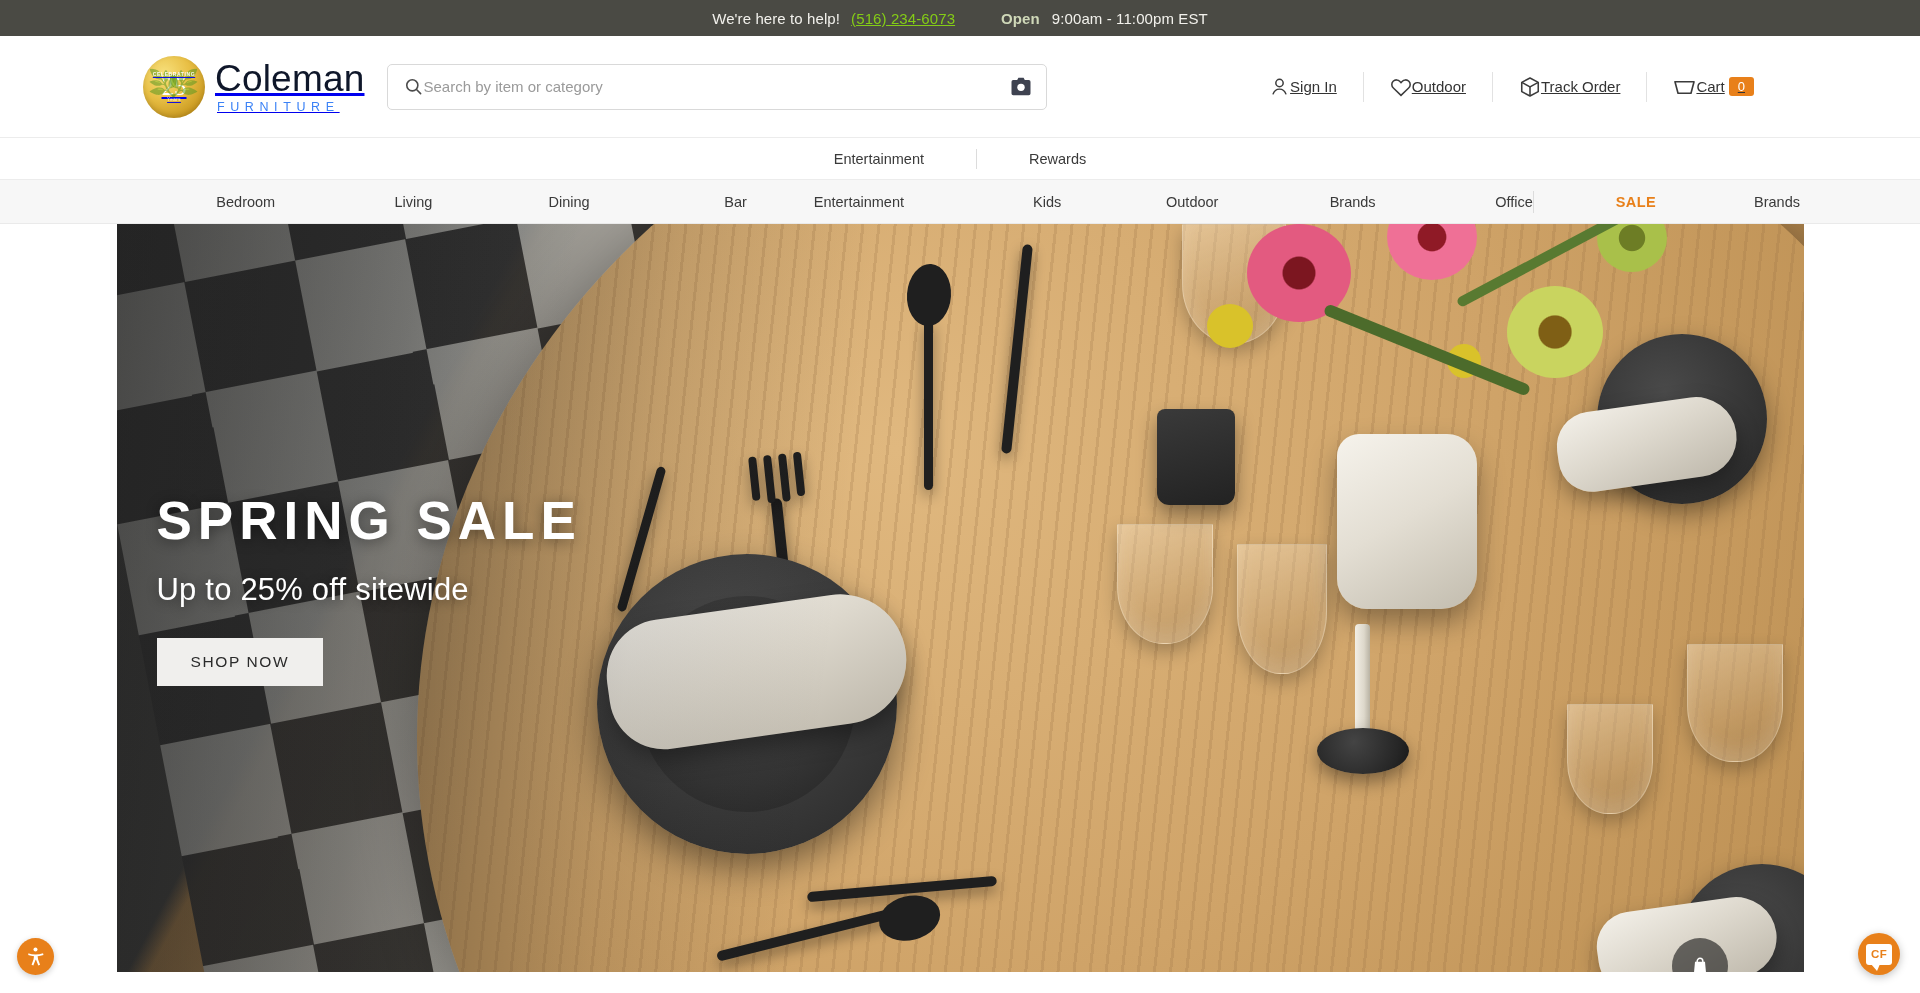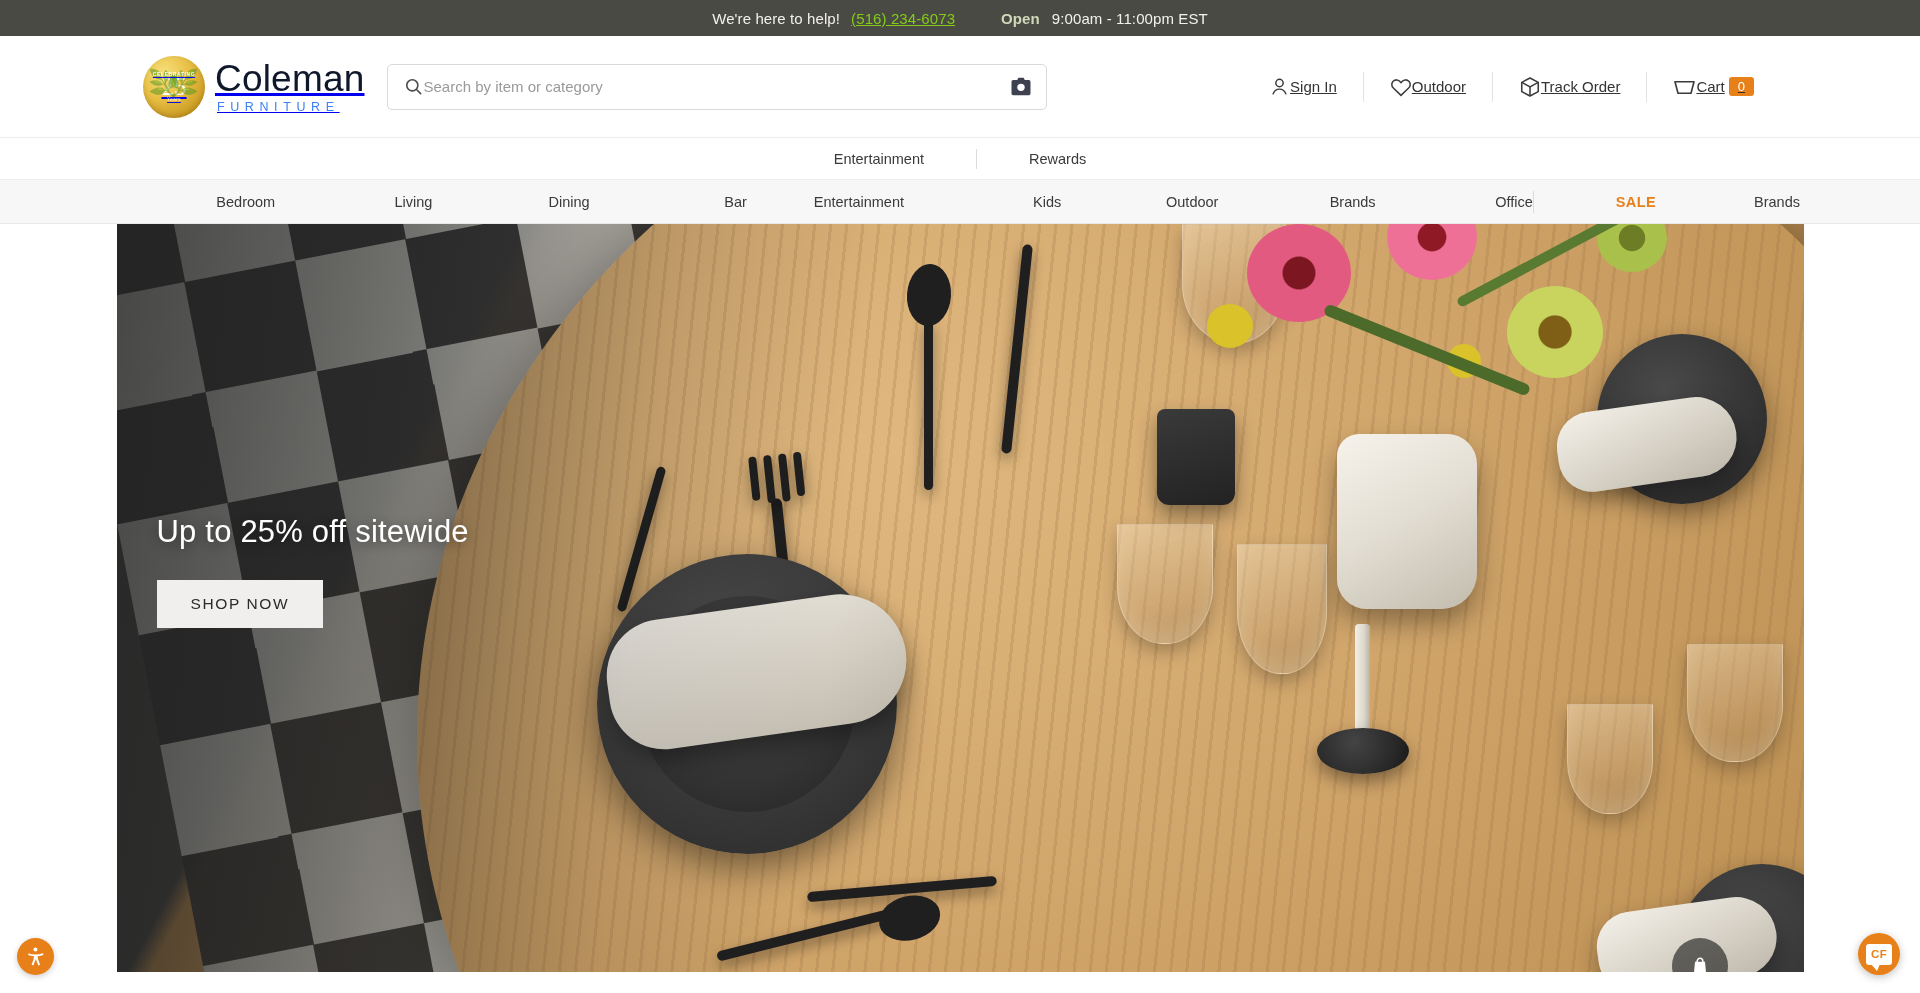--- a/index.html
+++ b/index.html
@@ -498,20 +498,21 @@
     <div class="obj" style="left:600px; top:700px; transform:rotate(-14deg);">
       <div class="utensil" style="width:180px;height:10px;"></div>
       <div class="spoon-head" style="width:62px;height:44px;margin-left:165px;margin-top:-18px;"></div>
     </div>
 
     <div class="hero-darken"></div>
     <div class="hero-floor-mask"></div>
   </div>
 
   <div class="hero-content">
+    <div class="hero-title">SPRING SALE</div>
     <div class="hero-sub">Up to 25% off sitewide</div>
     <button class="hero-btn">SHOP NOW</button>
   </div>
 
   <div class="hero-hotspot">
     <svg width="20" height="20" viewBox="0 0 24 24" fill="#ffffff">
       <path d="M6 7h12l1.2 13H4.8L6 7z"></path>
       <path d="M8.6 8V6.2a3.4 3.4 0 0 1 6.8 0V8" fill="none" stroke="#ffffff" stroke-width="1.8"></path>
     </svg>
   </div>

